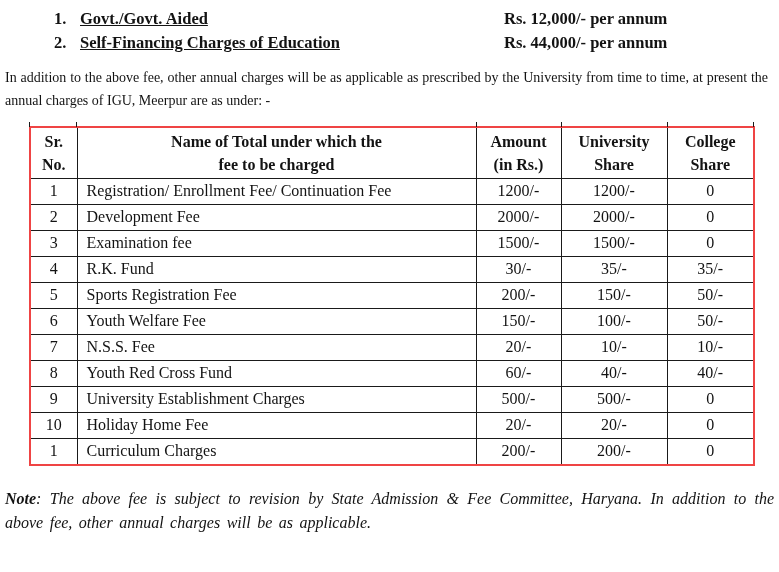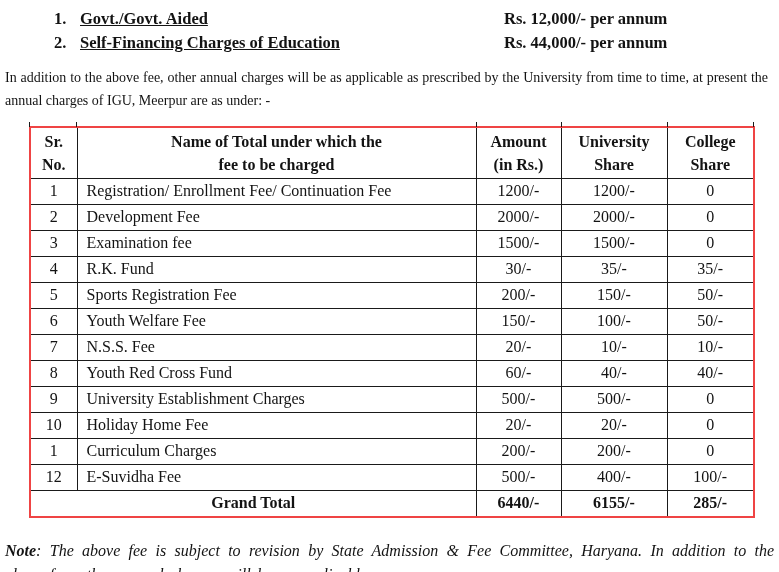--- a/index.html
+++ b/index.html
@@ -203,30 +203,17 @@
         <td>20/-</td>
         <td>0</td>
       </tr>
       <tr>
         <td>1</td>
         <td class="name">Curriculum Charges</td>
         <td>200/-</td>
         <td>200/-</td>
         <td>0</td>
       </tr>
-      <tr>
-        <td>12</td>
-        <td class="name">E-Suvidha Fee</td>
-        <td>500/-</td>
-        <td>400/-</td>
-        <td>100/-</td>
-      </tr>
-      <tr class="total">
-        <td colspan="2">Grand Total</td>
-        <td>6440/-</td>
-        <td>6155/-</td>
-        <td>285/-</td>
-      </tr>
     </tbody>
   </table>
 </div>
 
 <p class="note"><span class="note-label">Note</span><span>: The above fee is subject to revision by State Admission &amp; Fee Committee, Haryana. In addition to the above fee, other annual charges will be as applicable.</span></p>
 
 </body></html>

